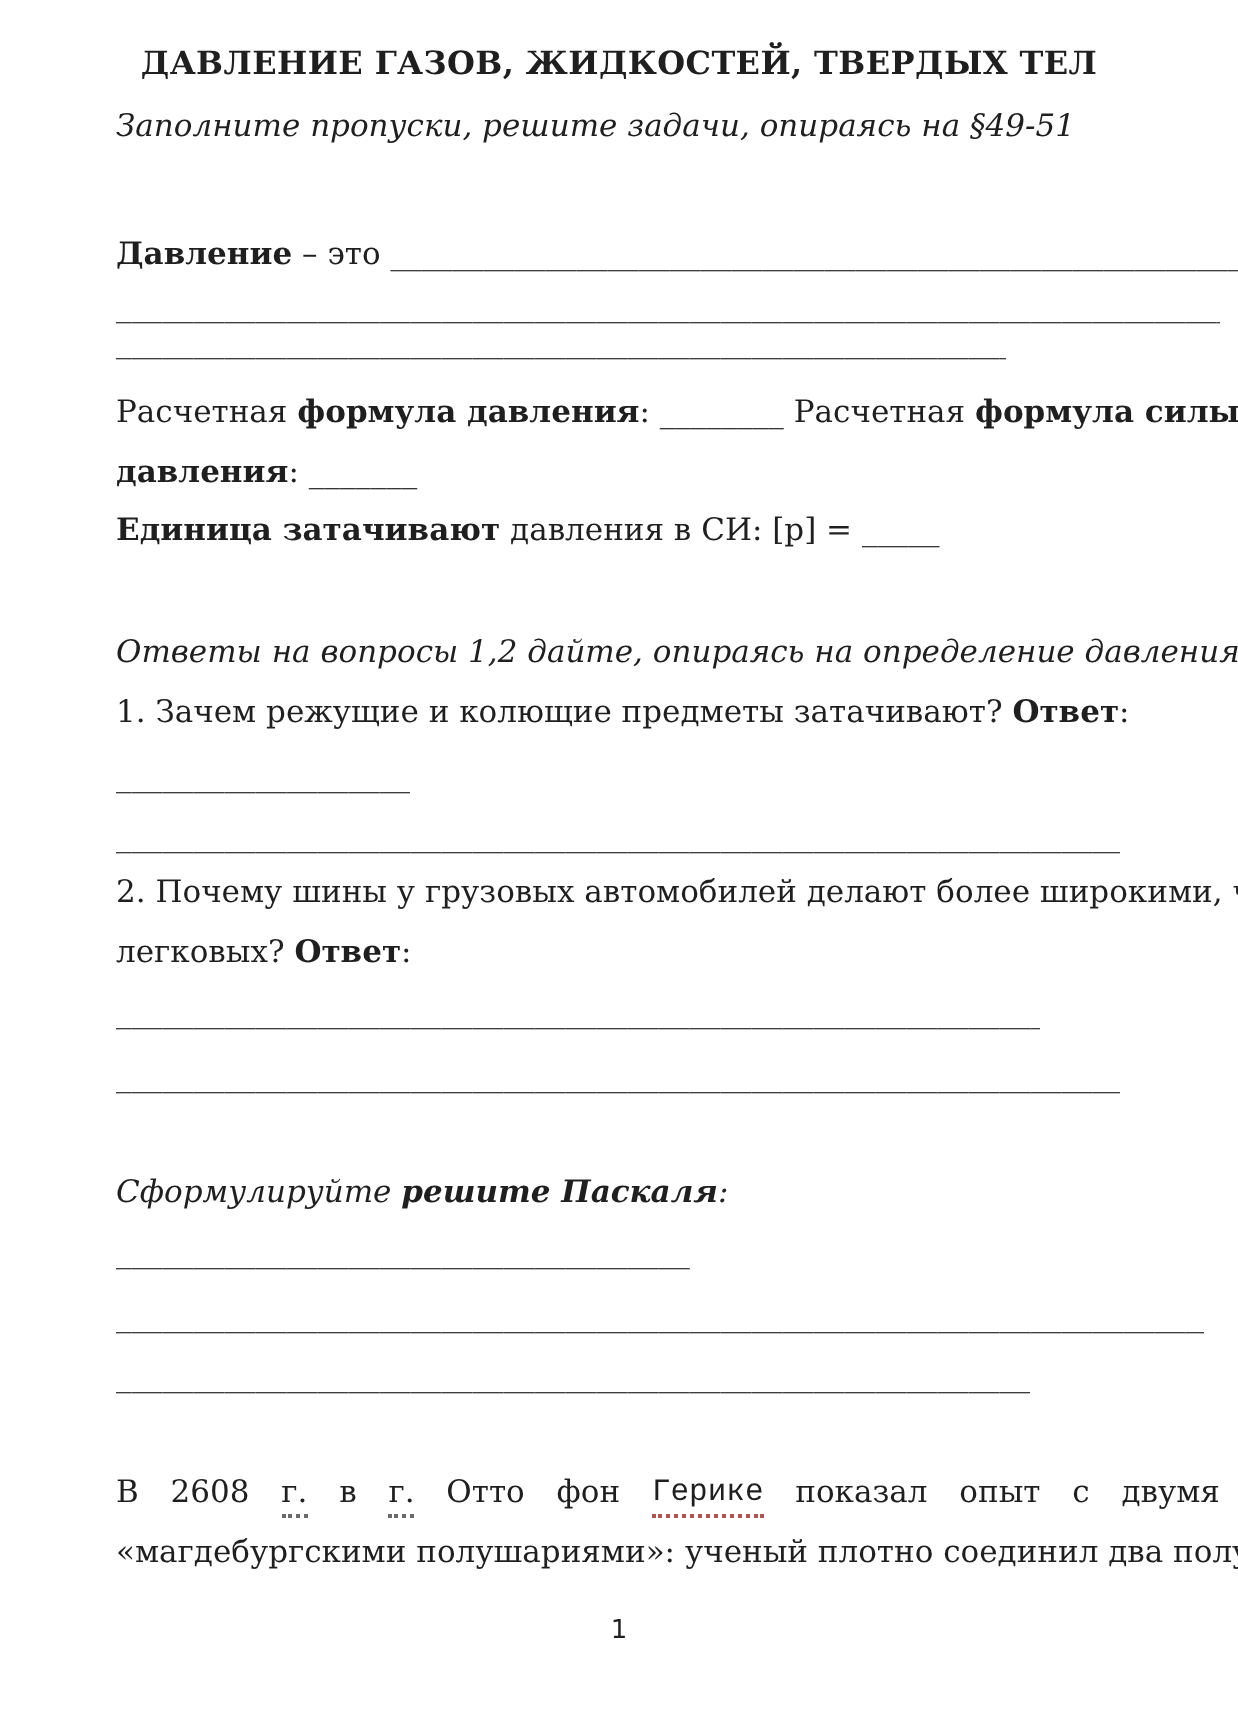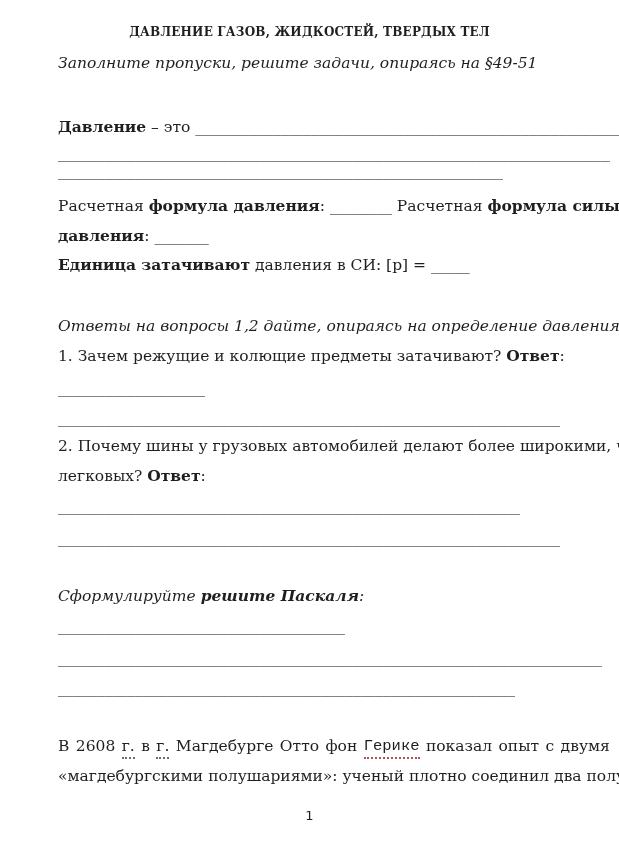--- a/index.html
+++ b/index.html
@@ -13,21 +13,21 @@
     background:#ffffff;
     font-family:"DejaVu Serif","Liberation Serif",serif;
     color:var(--text);
     position:relative;
     overflow:hidden;
   }
   .abs{position:absolute;left:58px;white-space:nowrap;font-size:15.5px;line-height:20px;}
   .center{left:0;width:619px;text-align:center;}
   .b{font-weight:bold;margin-top:40px;}
   .i{font-style:italic;text-align:right;}
-  .title{font-size:12px;font-weight:bold;letter-spacing:0.2px;}
+  .title{font-size:16px;font-weight:bold;letter-spacing:0.2px;}
   .blank-line{
     overflow:hidden;height:20px;white-space:nowrap;
     letter-spacing:0;color:#2a2a2a;
   }
   .blank-inline{
     display:inline-block;overflow:hidden;white-space:nowrap;
     height:1.25em;vertical-align:-0.28em;color:#2a2a2a;
   }
   .w426{width:426px;} .w552{width:552px;} .w445{width:445px;}
   .w147{width:147px;} .w502{width:502px;} .w462{width:462px;}
@@ -85,21 +85,20 @@
 <div class="abs blank-line w287" style="top:616px">____________________________________________</div>
 <div class="abs blank-line w544" style="top:648px">______________________________________________________________________________</div>
 <div class="abs blank-line w457" style="top:678px">__________________________________________________________________</div>
 
 <div class="abs justify-row" style="top:736px">
     <span class="word">В</span>
     <span class="word">2608</span>
     <span class="word mark-grammar">г.</span>
     <span class="word">в</span>
     <span class="word mark-grammar">г.</span>
-    <span class="word">Магдебурге</span>
     <span class="word">Отто</span>
     <span class="word">фон</span>
     <span class="word mark-spelling">Герике</span>
     <span class="word">показал</span>
     <span class="word">опыт</span>
     <span class="word">с</span>
     <span class="word">двумя</span>
   </div>
 <div class="abs" style="top:766px">«магдебургскими полушариями»: ученый плотно соединил два полушария,</div>
 

